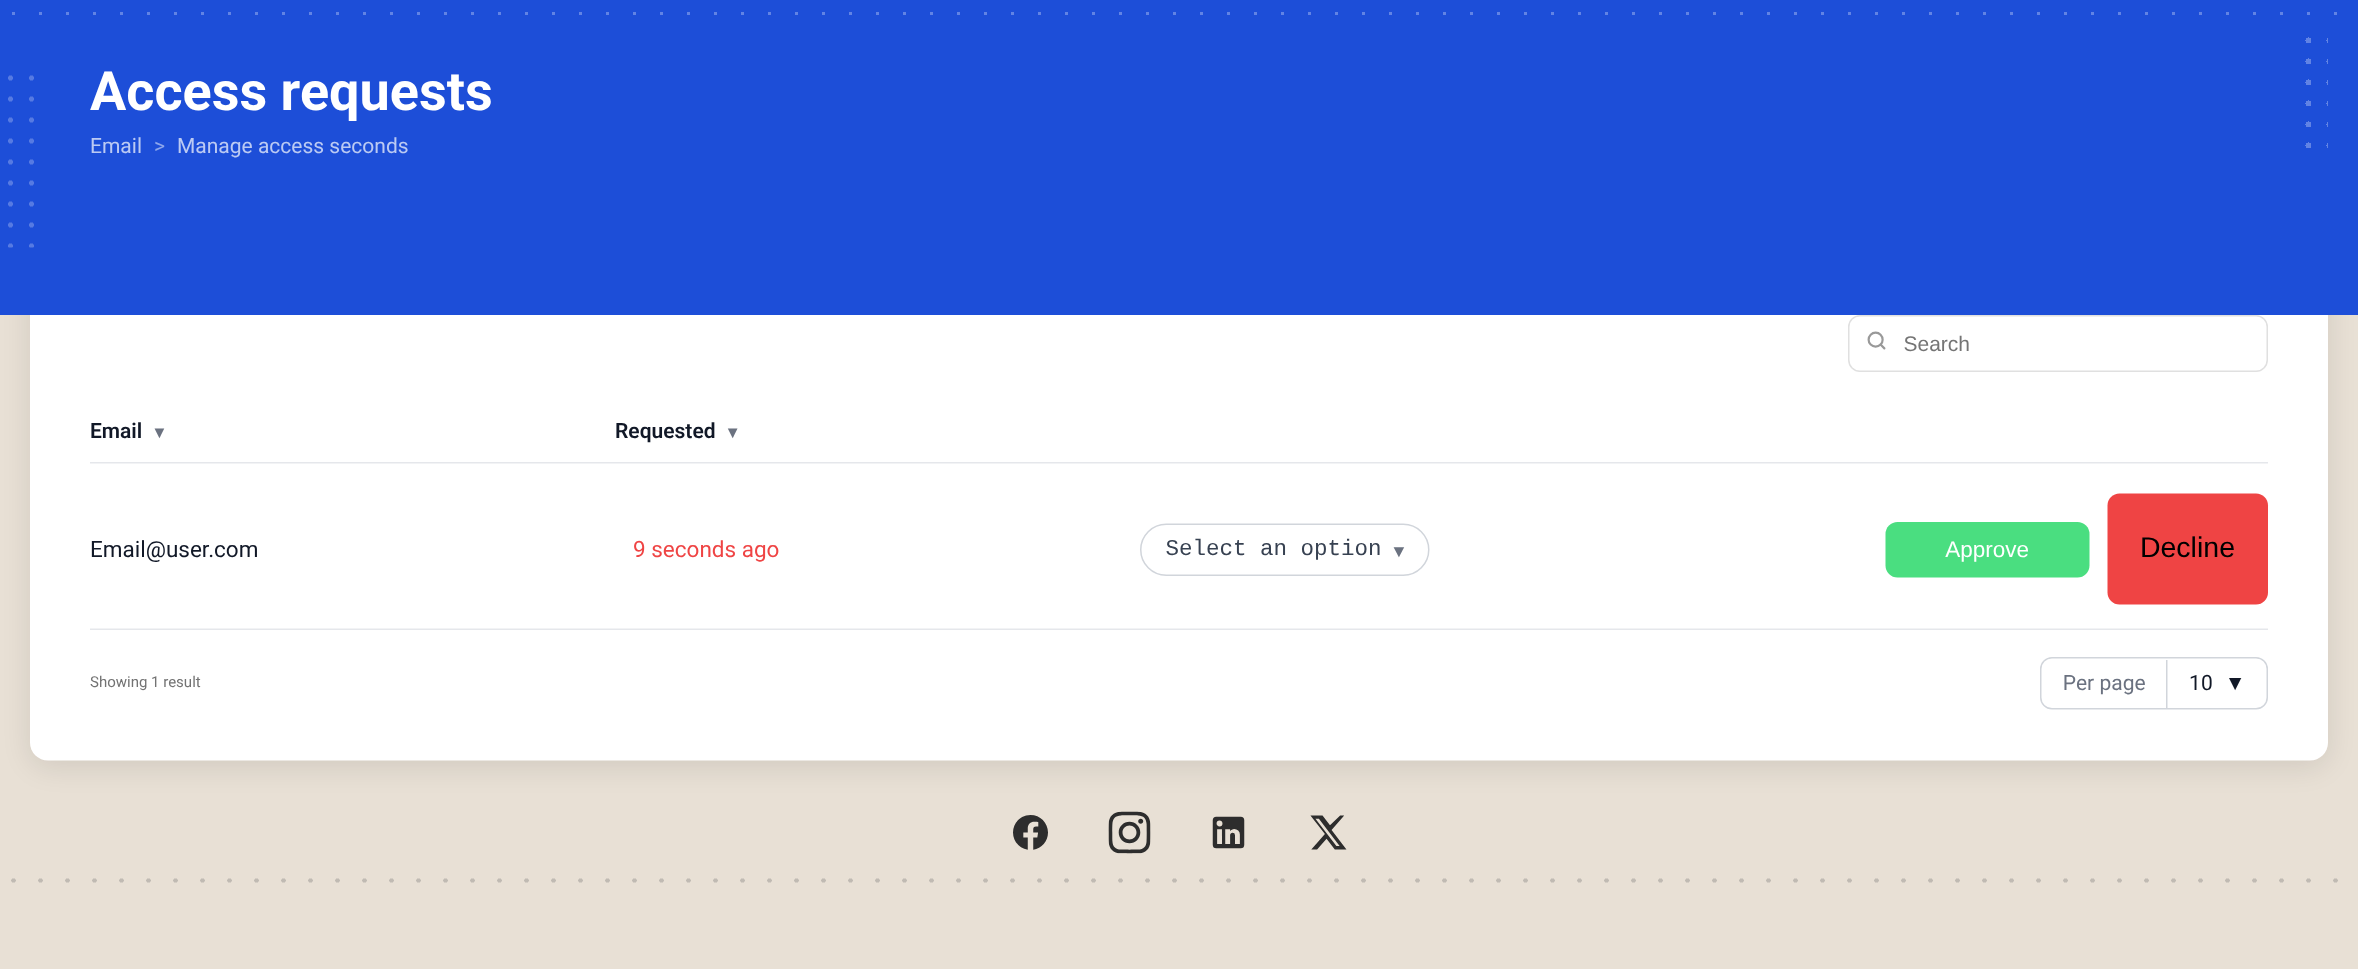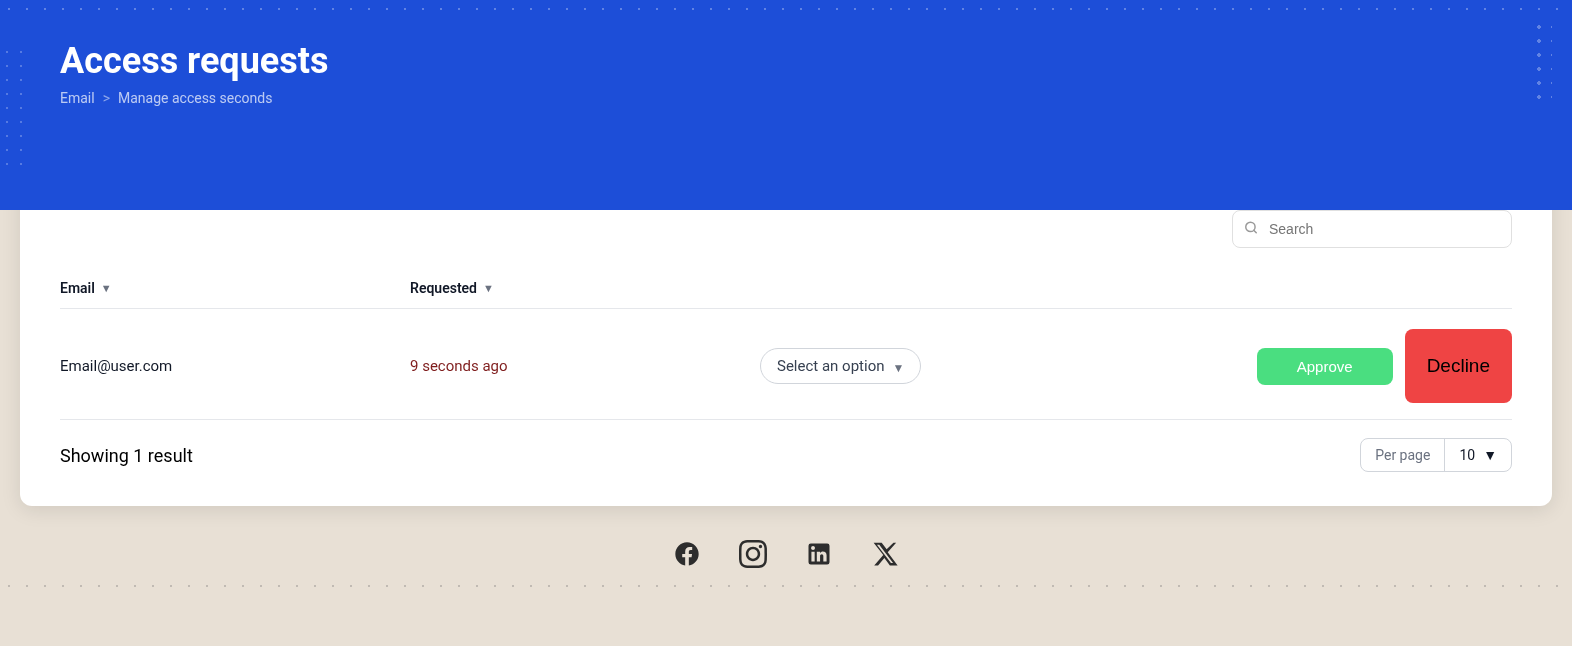--- a/index.html
+++ b/index.html
@@ -139,35 +139,37 @@
       align-items: center;
     }
 
     .cell-email {
       font-size: 15px;
       color: #111827;
     }
 
     .cell-requested {
       font-size: 15px;
-      color: #7f1d1d;
+      color: #ef4444;
+      margin-left: 12px;
     }
 
     .role-select {
       display: flex;
       align-items: flex-end;
       gap: 8px;
       border: 1px solid #d1d5db;
       border-radius: 24px;
       padding: 8px 16px;
       cursor: pointer;
       font-size: 15px;
       color: #374151;
       background: #fff;
       width: fit-content;
+      font-family: Liberation Mono, monospace;
     }
 
     .role-select-chevron {
       color: #6b7280;
       font-size: 12px;
     }
 
     .actions-cell {
       display: flex;
       gap: 12px;
@@ -199,22 +201,22 @@
 
     
     .table-footer {
       display: flex;
       align-items: center;
       justify-content: space-between;
       padding: 18px 0 4px;
     }
 
     .showing-text {
-      font-size: 18px;
-      color: #000000;
+      font-size: 10px;
+      color: #737373;
     }
 
     .per-page-wrapper {
       display: flex;
       align-items: center;
       border: 1px solid #d1d5db;
       border-radius: 8px;
       overflow: hidden;
     }
 

